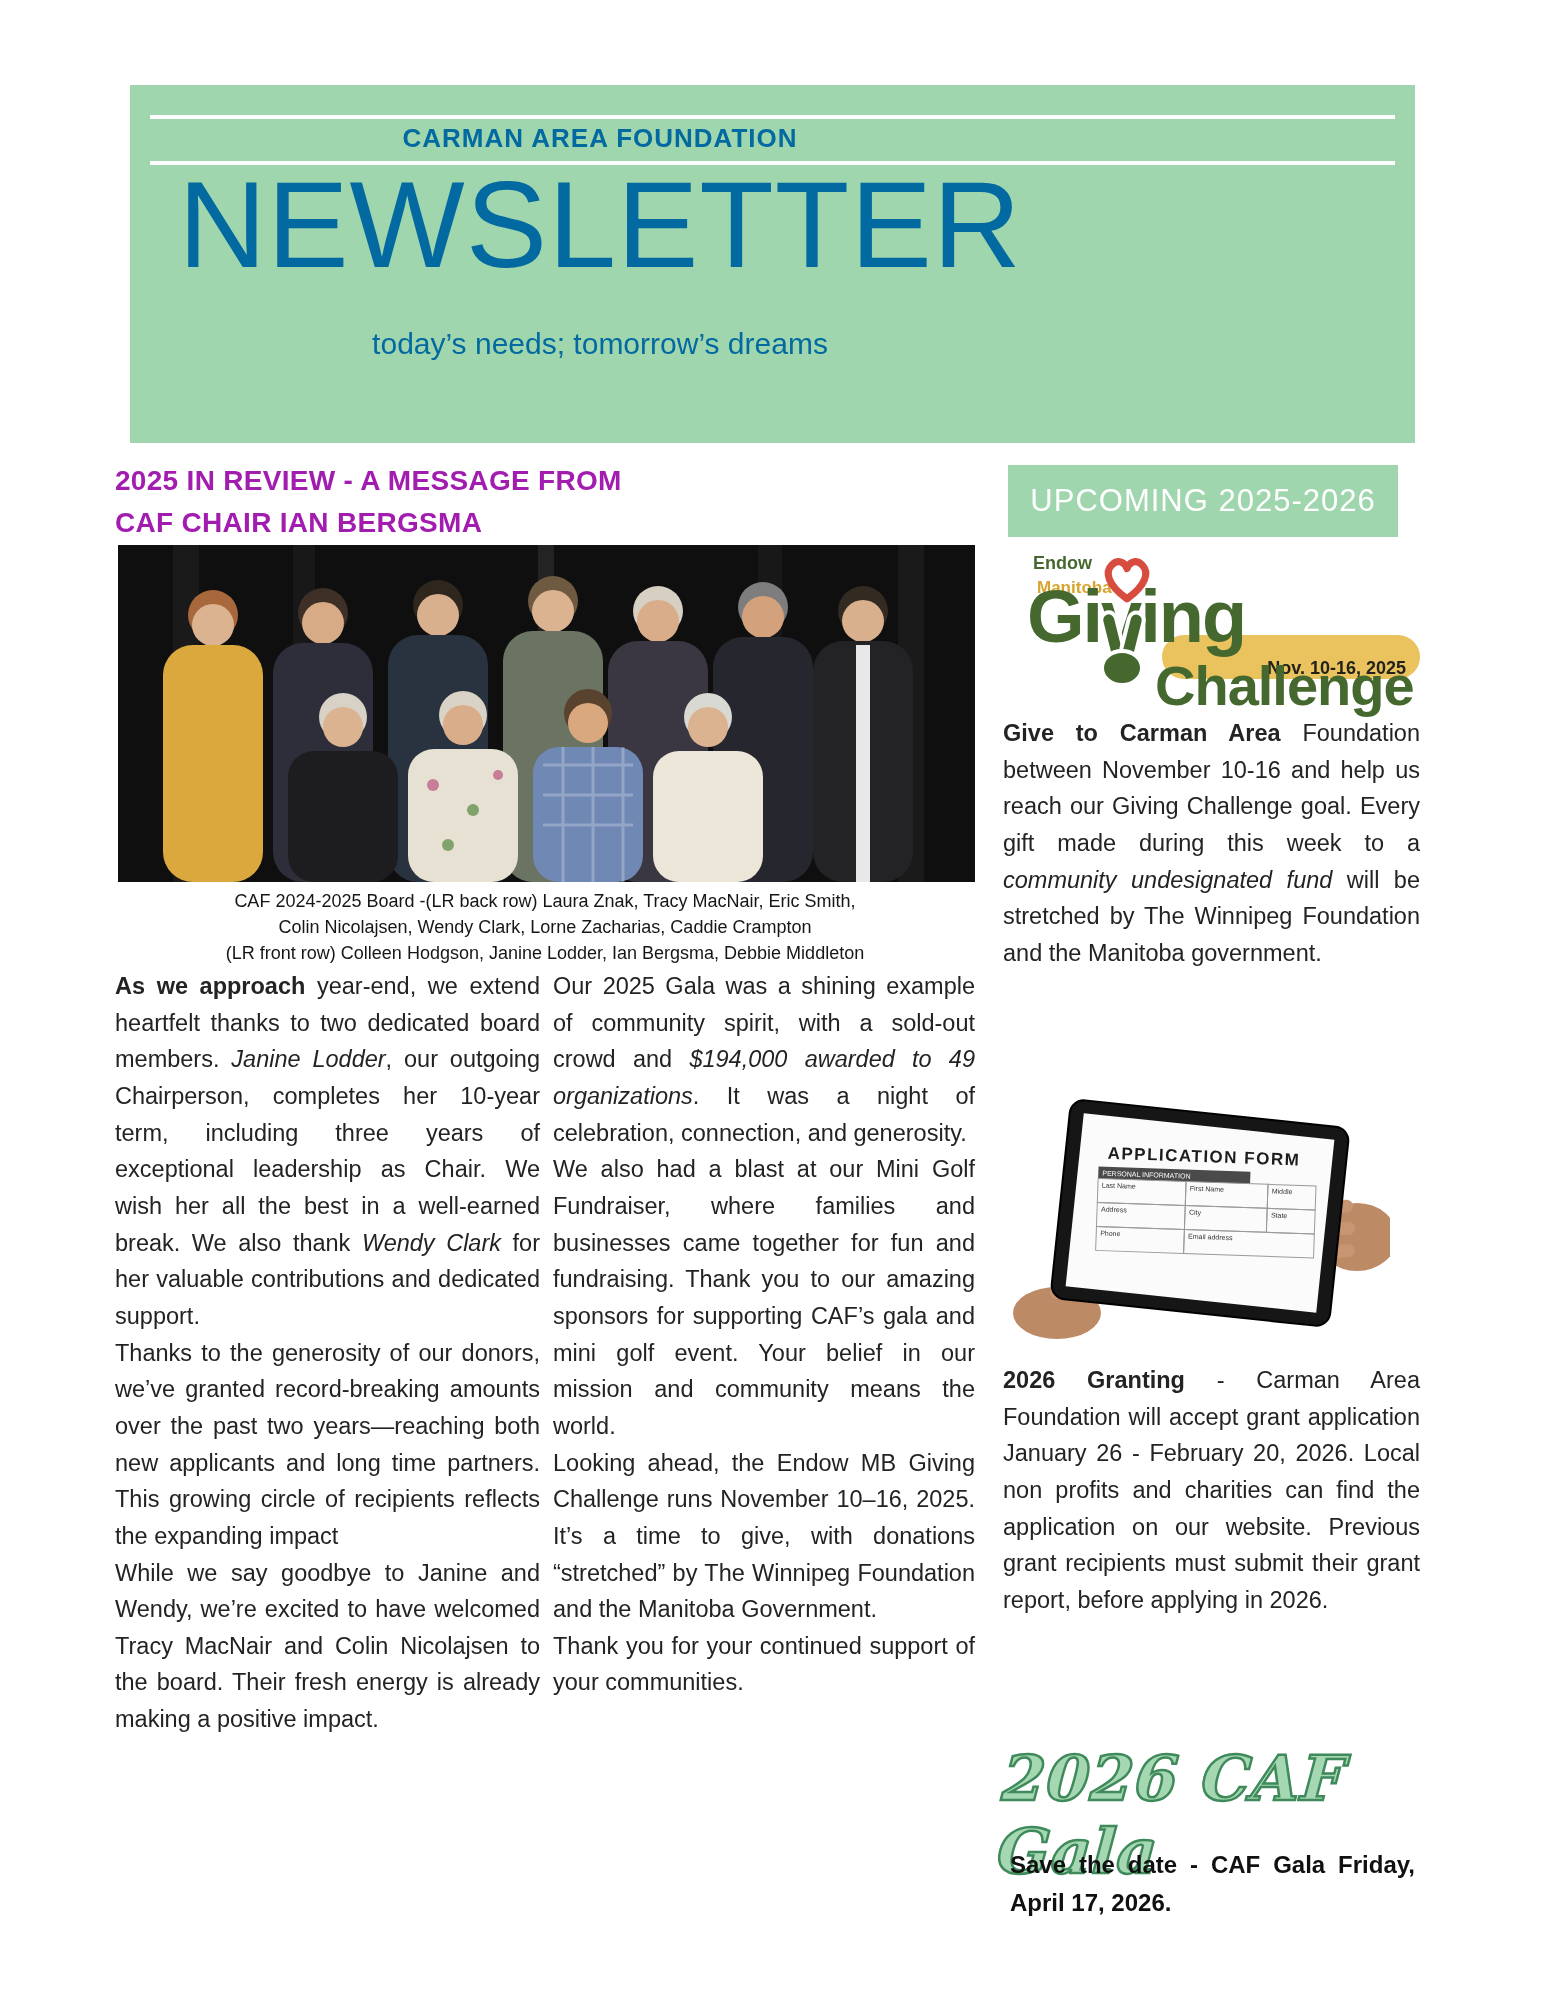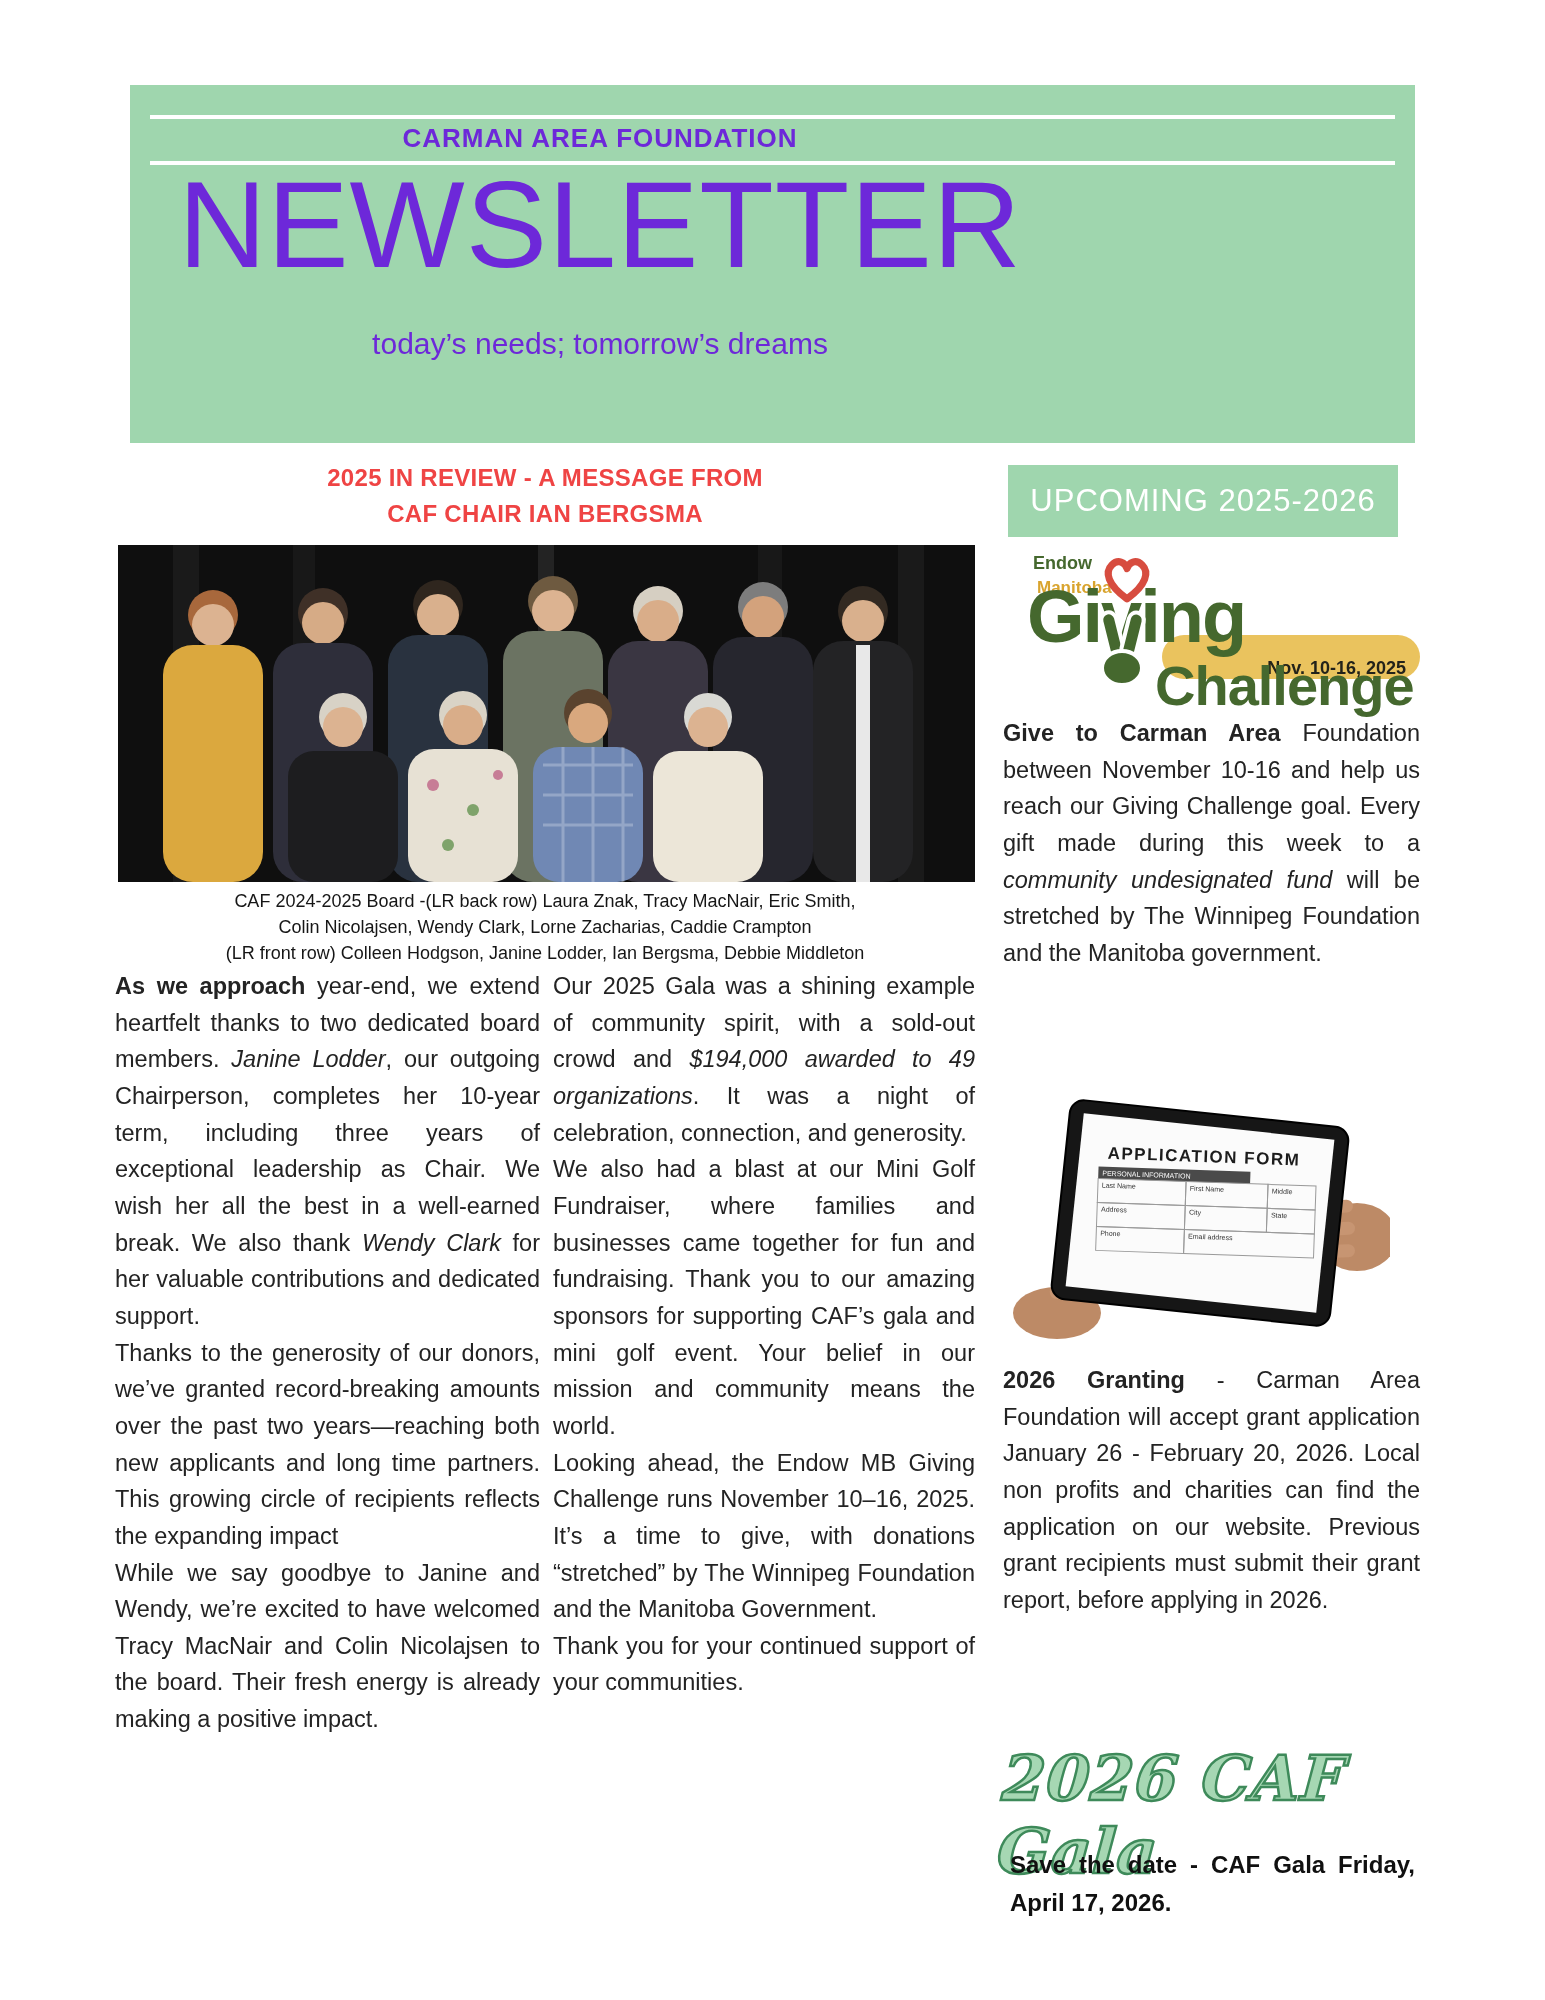--- a/index.html
+++ b/index.html
@@ -13,28 +13,28 @@
 
   
   #top-header{position:absolute;left:115px;right:145px;top:34px;display:flex;
     justify-content:space-between;font-weight:700;font-size:20px;letter-spacing:.2px;color:#141414;}
 
   
   #banner{position:absolute;left:130px;top:85px;width:1285px;height:358px;background:var(--banner-green,#9fd6ae);}
   #banner .rule{position:absolute;left:20px;right:20px;height:4px;background:#ffffff;}
   #rule-top{top:30px;}
   #rule-bottom{top:76px;}
-  #banner-inner{position:absolute;left:0;top:0;width:940px;height:100%;text-align:center;color:#6d28d9;}
+  #banner-inner{position:absolute;left:0;top:0;width:940px;height:100%;text-align:center;color:#0369a1;}
   #banner-org{position:absolute;left:0;right:0;top:38px;font-size:26px;font-weight:700;letter-spacing:1px;}
   #banner-title{position:absolute;left:0;right:0;top:70px;font-size:122px;font-weight:400;letter-spacing:1px;}
   #banner-tagline{position:absolute;left:0;right:0;top:242px;font-size:30px;}
 
   
-  #headline{position:absolute;left:115px;top:460px;width:860px;text-align:center;
-    font-weight:700;font-size:24px;line-height:1.5;color:#ef4444;letter-spacing:.3px;}
+  #headline{position:absolute;left:115px;top:460px;width:860px;text-align:left;
+    font-weight:700;font-size:28px;line-height:1.5;color:#a21caf;letter-spacing:.3px;}
 
   
   #board-photo{position:absolute;left:118px;top:545px;width:857px;height:337px;background:#101010;}
   #board-photo svg{display:block;}
 
   
   #photo-caption{position:absolute;left:100px;top:888px;width:890px;text-align:center;
     font-size:18px;line-height:1.45;color:#161616;}
 
   

